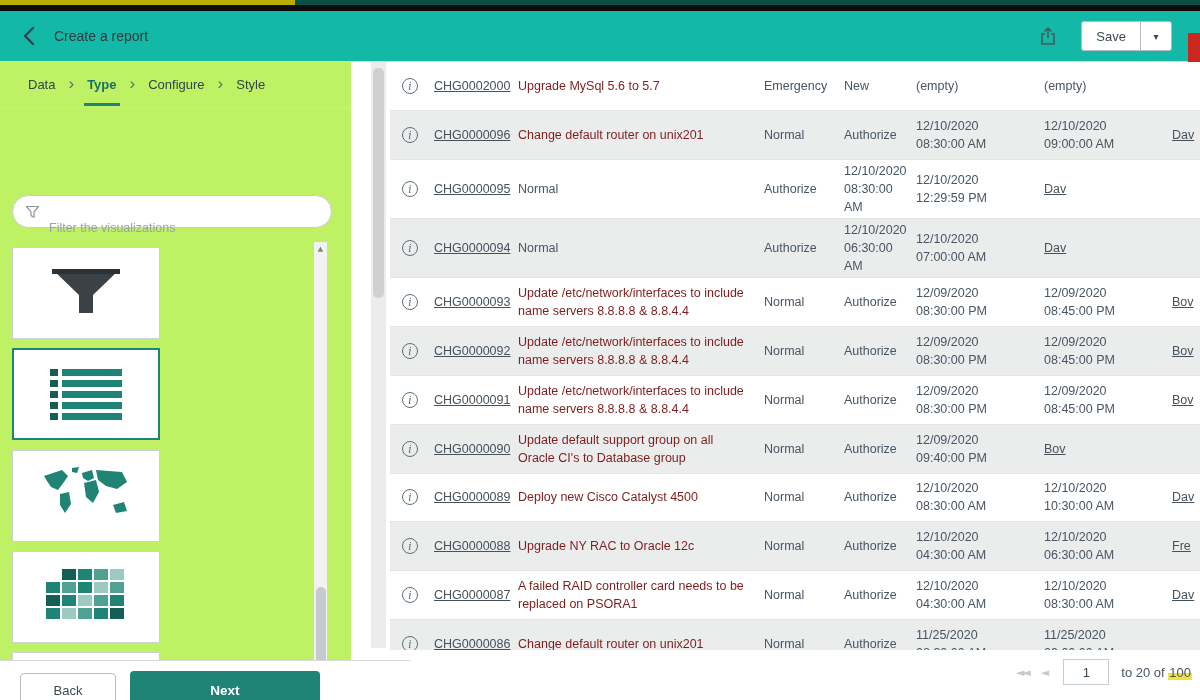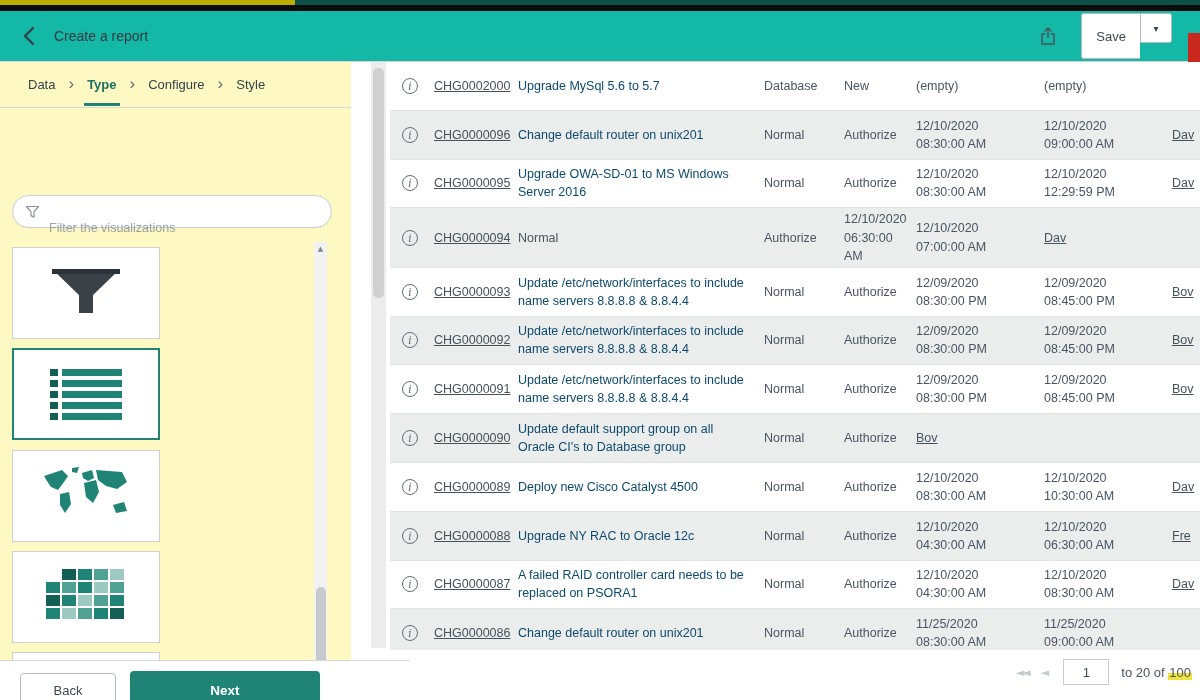--- a/index.html
+++ b/index.html
@@ -14,29 +14,29 @@
   .top-black { position:absolute; top:5px; left:0; width:100%; height:6px; background:#0c0c0c; }
 
   
   .app-header { position:absolute; top:11px; left:0; width:100%; height:51px; background:#14b8a6;
     border-bottom:1px solid #d4d4d4; display:flex; align-items:center; }
   .back-btn { background:none; border:none; margin-left:20px; cursor:pointer; display:flex; align-items:center; }
   .page-title { font-size:14px; font-weight:400; color:#2f3b40; margin-left:16px; }
   .header-right { margin-left:auto; display:flex; align-items:center; gap:24px; margin-right:28px; }
   .icon-btn { background:none; border:none; cursor:pointer; display:flex; align-items:center; }
   .save-group { display:flex; }
-  .save-btn { height:46px; padding:0 14px; background:#fff; border:1px solid #b6bdc2; border-right:none;
+  .save-btn { height:30px; padding:0 14px; background:#fff; border:1px solid #b6bdc2; border-right:none;
     border-radius:3px 0 0 3px; font-size:13px; color:#3c4a4f; cursor:pointer; font-family:inherit; }
   .save-dd { height:30px; width:32px; background:#fff; border:1px solid #b6bdc2; border-radius:0 3px 3px 0;
     color:#3c4a4f; cursor:pointer; font-size:10px; }
   .dd-glyph { font-family:"DejaVu Sans",sans-serif; font-size:10px; color:#3c4a4f; }
   .red-edge { position:absolute; right:0; top:22px; width:12px; height:30px; background:#c8281d; }
 
   
-  .left-panel { position:absolute; top:62px; left:0; width:414px; bottom:0; background:#fef9c3; border-right:4px solid #14b8a6; }
+  .left-panel { position:absolute; top:62px; left:0; width:414px; bottom:0; background:#bef264; border-right:4px solid #14b8a6; }
   .steps { height:46px; border-bottom:1px solid #d8d8d8; display:flex; align-items:center; gap:13px;
     padding-left:28px; font-size:13px; }
   .step { color:#34424a; cursor:pointer; }
   .step.active { color:#1c6f64; font-weight:bold; position:relative; }
   .step.active::after { content:""; position:absolute; left:-3px; right:-3px; bottom:-14px; height:3px; background:#1f8476; }
   .step-sep { color:#5f6e78; font-size:17px; line-height:1; padding-bottom:2px; }
 
   .filter-wrap { position:absolute; top:133px; left:12px; width:320px; height:33px; border:1px solid #c7ccd0;
     border-radius:17px; display:flex; align-items:center; padding:0 12px; gap:9px; background:#fff; }
   .filter-wrap input { border:none; outline:none; flex:1; font-size:12.5px; color:#6b767c; background:transparent; font-family:inherit;margin-top:32px; }
@@ -70,21 +70,21 @@
   .t-row { display:grid; grid-template-columns:44px 84px 246px 80px 72px 128px 128px 1fr;
     align-items:center; min-height:48.8px; border-bottom:1px solid #e3e4e4; font-size:12.5px;
     background:#fff; padding:2px 0; }
   .t-row.alt { background:#ebecec; }
   .cell { overflow:hidden; }
   .c-info { display:flex; align-items:center; }
   .info-icon { display:inline-flex; width:16px; height:16px; border:1px solid #5e6f78; border-radius:50%;
     align-items:center; justify-content:center; font-size:10.5px; font-family:"DejaVu Serif",serif;
     font-style:italic; color:#5e6f78; margin-left:12px; cursor:pointer; flex:none; }
   .c-num a, a.c-num, a.c-assigned { color:#45525c; text-decoration:underline; cursor:pointer; }
-  .c-desc { padding-right:20px; line-height:1.45; color:#0c4a6e; }
+  .c-desc { padding-right:20px; line-height:1.45; color:#7f1d1d; }
   .c-pri { position:relative; }
   .c-pri.pri-mark::after { content:""; position:absolute; left:2px; bottom:-6px; width:17px; height:5px;
     background:#ece32f; transform:rotate(-7deg); border-radius:2px; opacity:.95; }
   .c-start, .c-end { padding-right:22px; line-height:1.45; }
   .c-assigned { white-space:nowrap; }
 
   .pagination { position:absolute; left:39px; right:0; top:588px; height:44px; display:flex; align-items:center;
     justify-content:flex-end; gap:12px; padding-right:8px; font-size:13px; background:#fff; }
   .pg-arrow { color:#c3c9cd; font-family:"DejaVu Sans",sans-serif; font-size:11px; letter-spacing:-2px;
     cursor:pointer; user-select:none; }
@@ -237,21 +237,21 @@
 
     <div class="rows">
   <div class="t-row">
     <span class="cell c-info">
       <span class="info-icon">i</span>
     </span>
     <span class="cell c-num">
       <a>CHG0002000</a>
     </span>
     <span class="cell c-desc">Upgrade MySql 5.6 to 5.7</span>
-    <span class="cell c-pri">Database</span>
+    <span class="cell c-pri">Emergency</span>
     <span class="cell c-state">New</span>
     <span class="cell c-start">(empty)</span>
     <span class="cell c-end">(empty)</span>
     <a class="cell c-assigned"></a>
   </div>
 
   <div class="t-row alt">
     <span class="cell c-info">
       <span class="info-icon">i</span>
     </span>
@@ -266,21 +266,20 @@
     <a class="cell c-assigned">Dav</a>
   </div>
 
   <div class="t-row">
     <span class="cell c-info">
       <span class="info-icon">i</span>
     </span>
     <span class="cell c-num">
       <a>CHG0000095</a>
     </span>
-    <span class="cell c-desc">Upgrade OWA-SD-01 to MS Windows Server 2016</span>
     <span class="cell c-pri">Normal</span>
     <span class="cell c-state">Authorize</span>
     <span class="cell c-start">12/10/2020 08:30:00 AM</span>
     <span class="cell c-end">12/10/2020 12:29:59 PM</span>
     <a class="cell c-assigned">Dav</a>
   </div>
 
   <div class="t-row alt">
     <span class="cell c-info">
       <span class="info-icon">i</span>
@@ -343,20 +342,21 @@
   <div class="t-row alt">
     <span class="cell c-info">
       <span class="info-icon">i</span>
     </span>
     <span class="cell c-num">
       <a>CHG0000090</a>
     </span>
     <span class="cell c-desc">Update default support group on all Oracle CI's to Database group</span>
     <span class="cell c-pri pri-mark">Normal</span>
     <span class="cell c-state">Authorize</span>
+    <span class="cell c-end">12/09/2020 09:40:00 PM</span>
     <a class="cell c-assigned">Bov</a>
   </div>
 
   <div class="t-row">
     <span class="cell c-info">
       <span class="info-icon">i</span>
     </span>
     <span class="cell c-num">
       <a>CHG0000089</a>
     </span>

